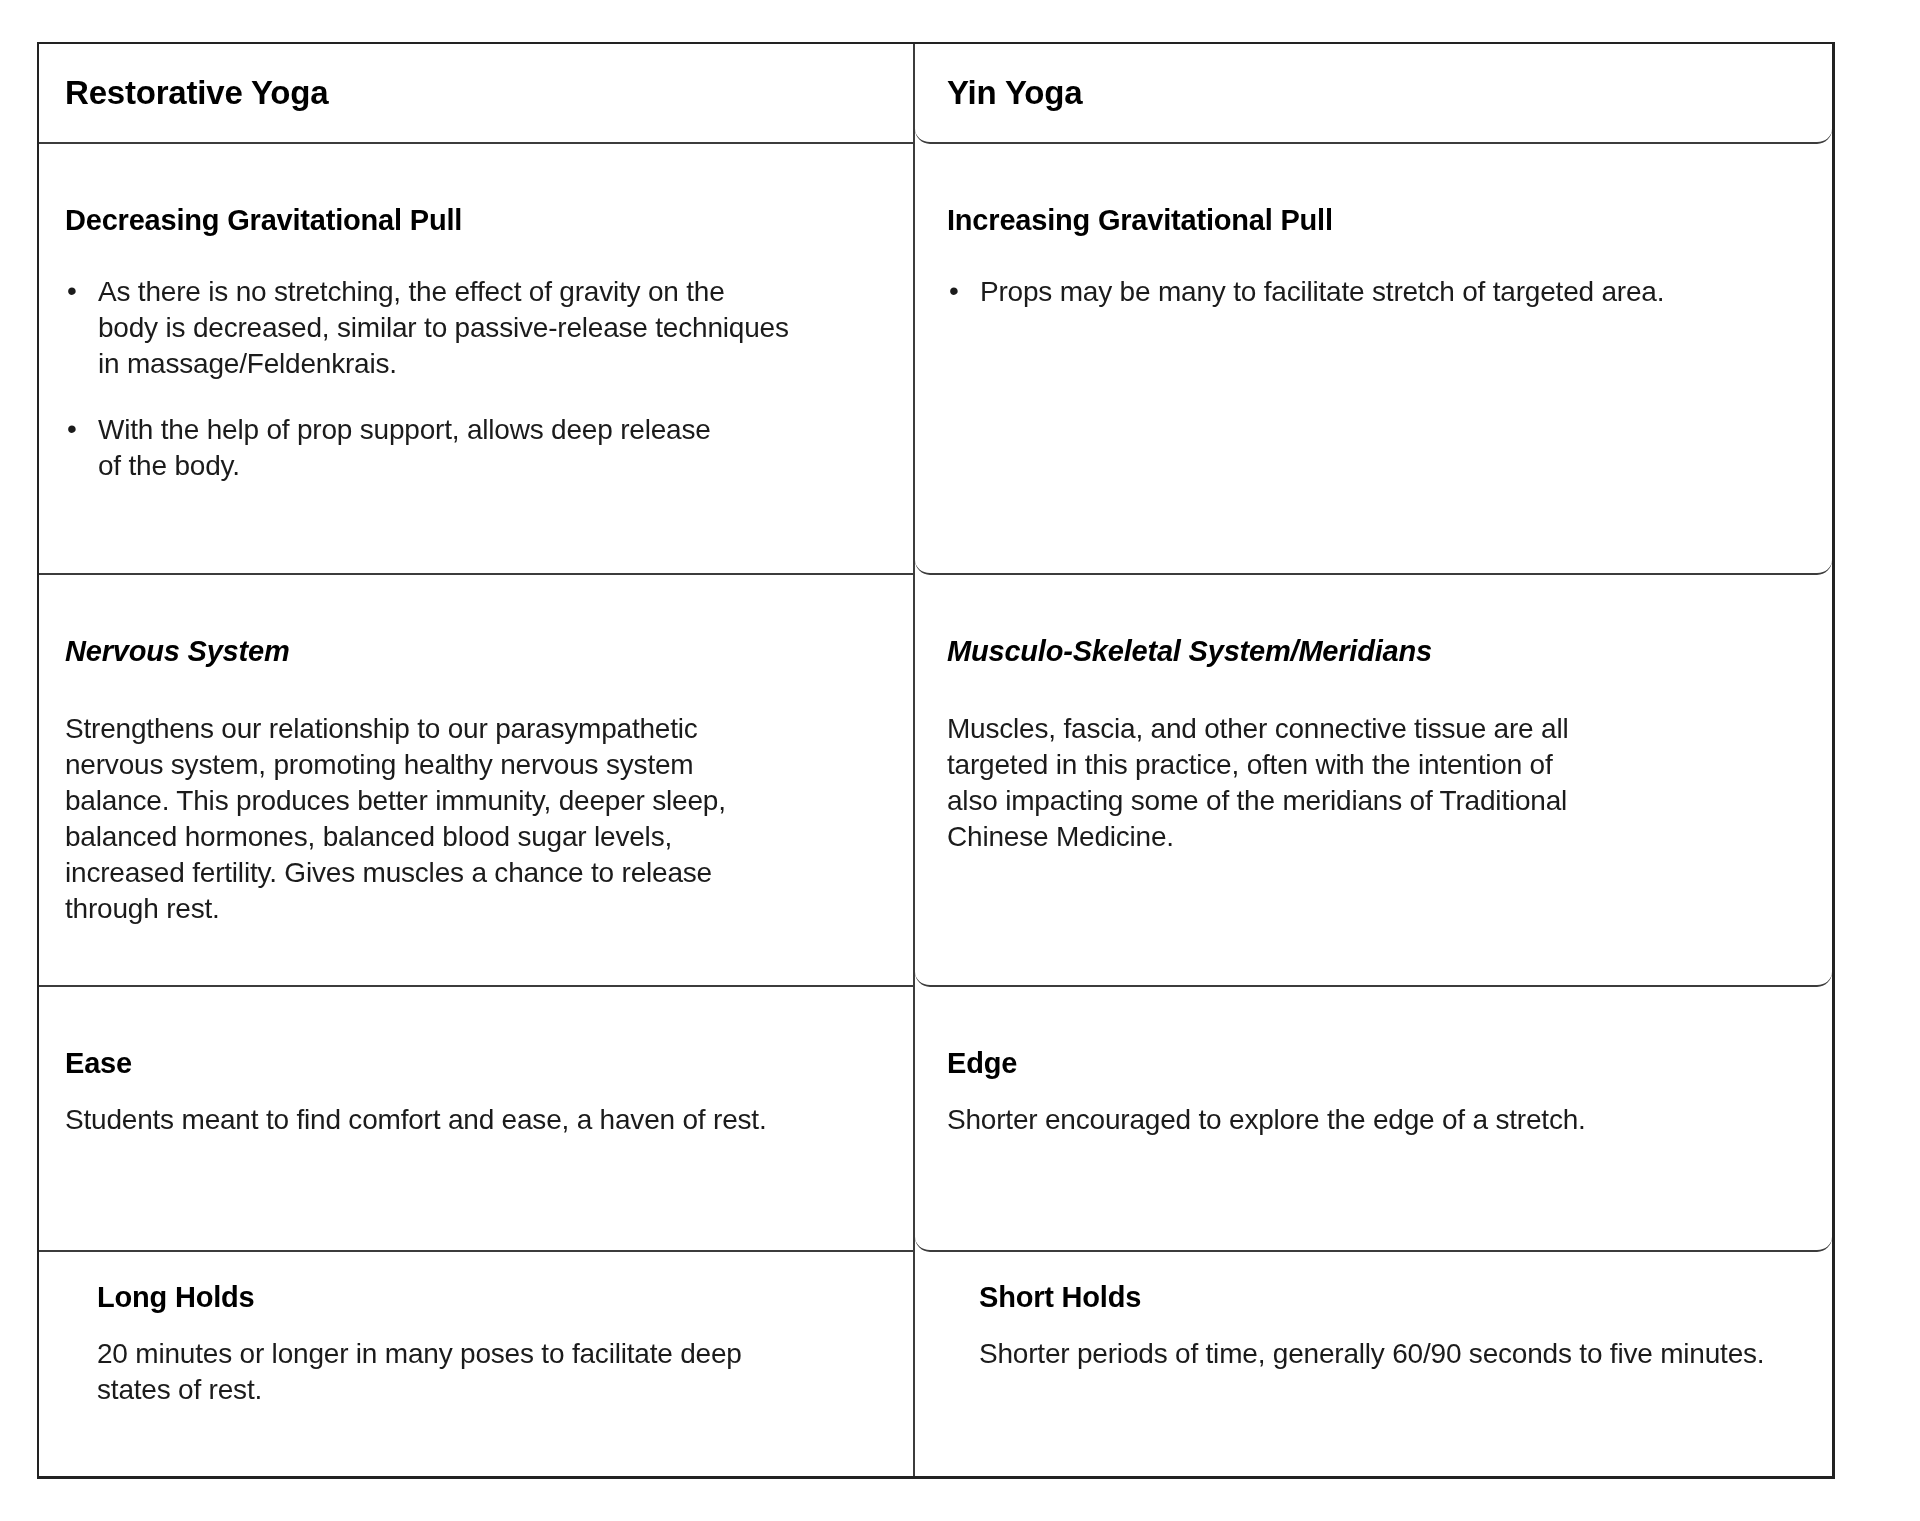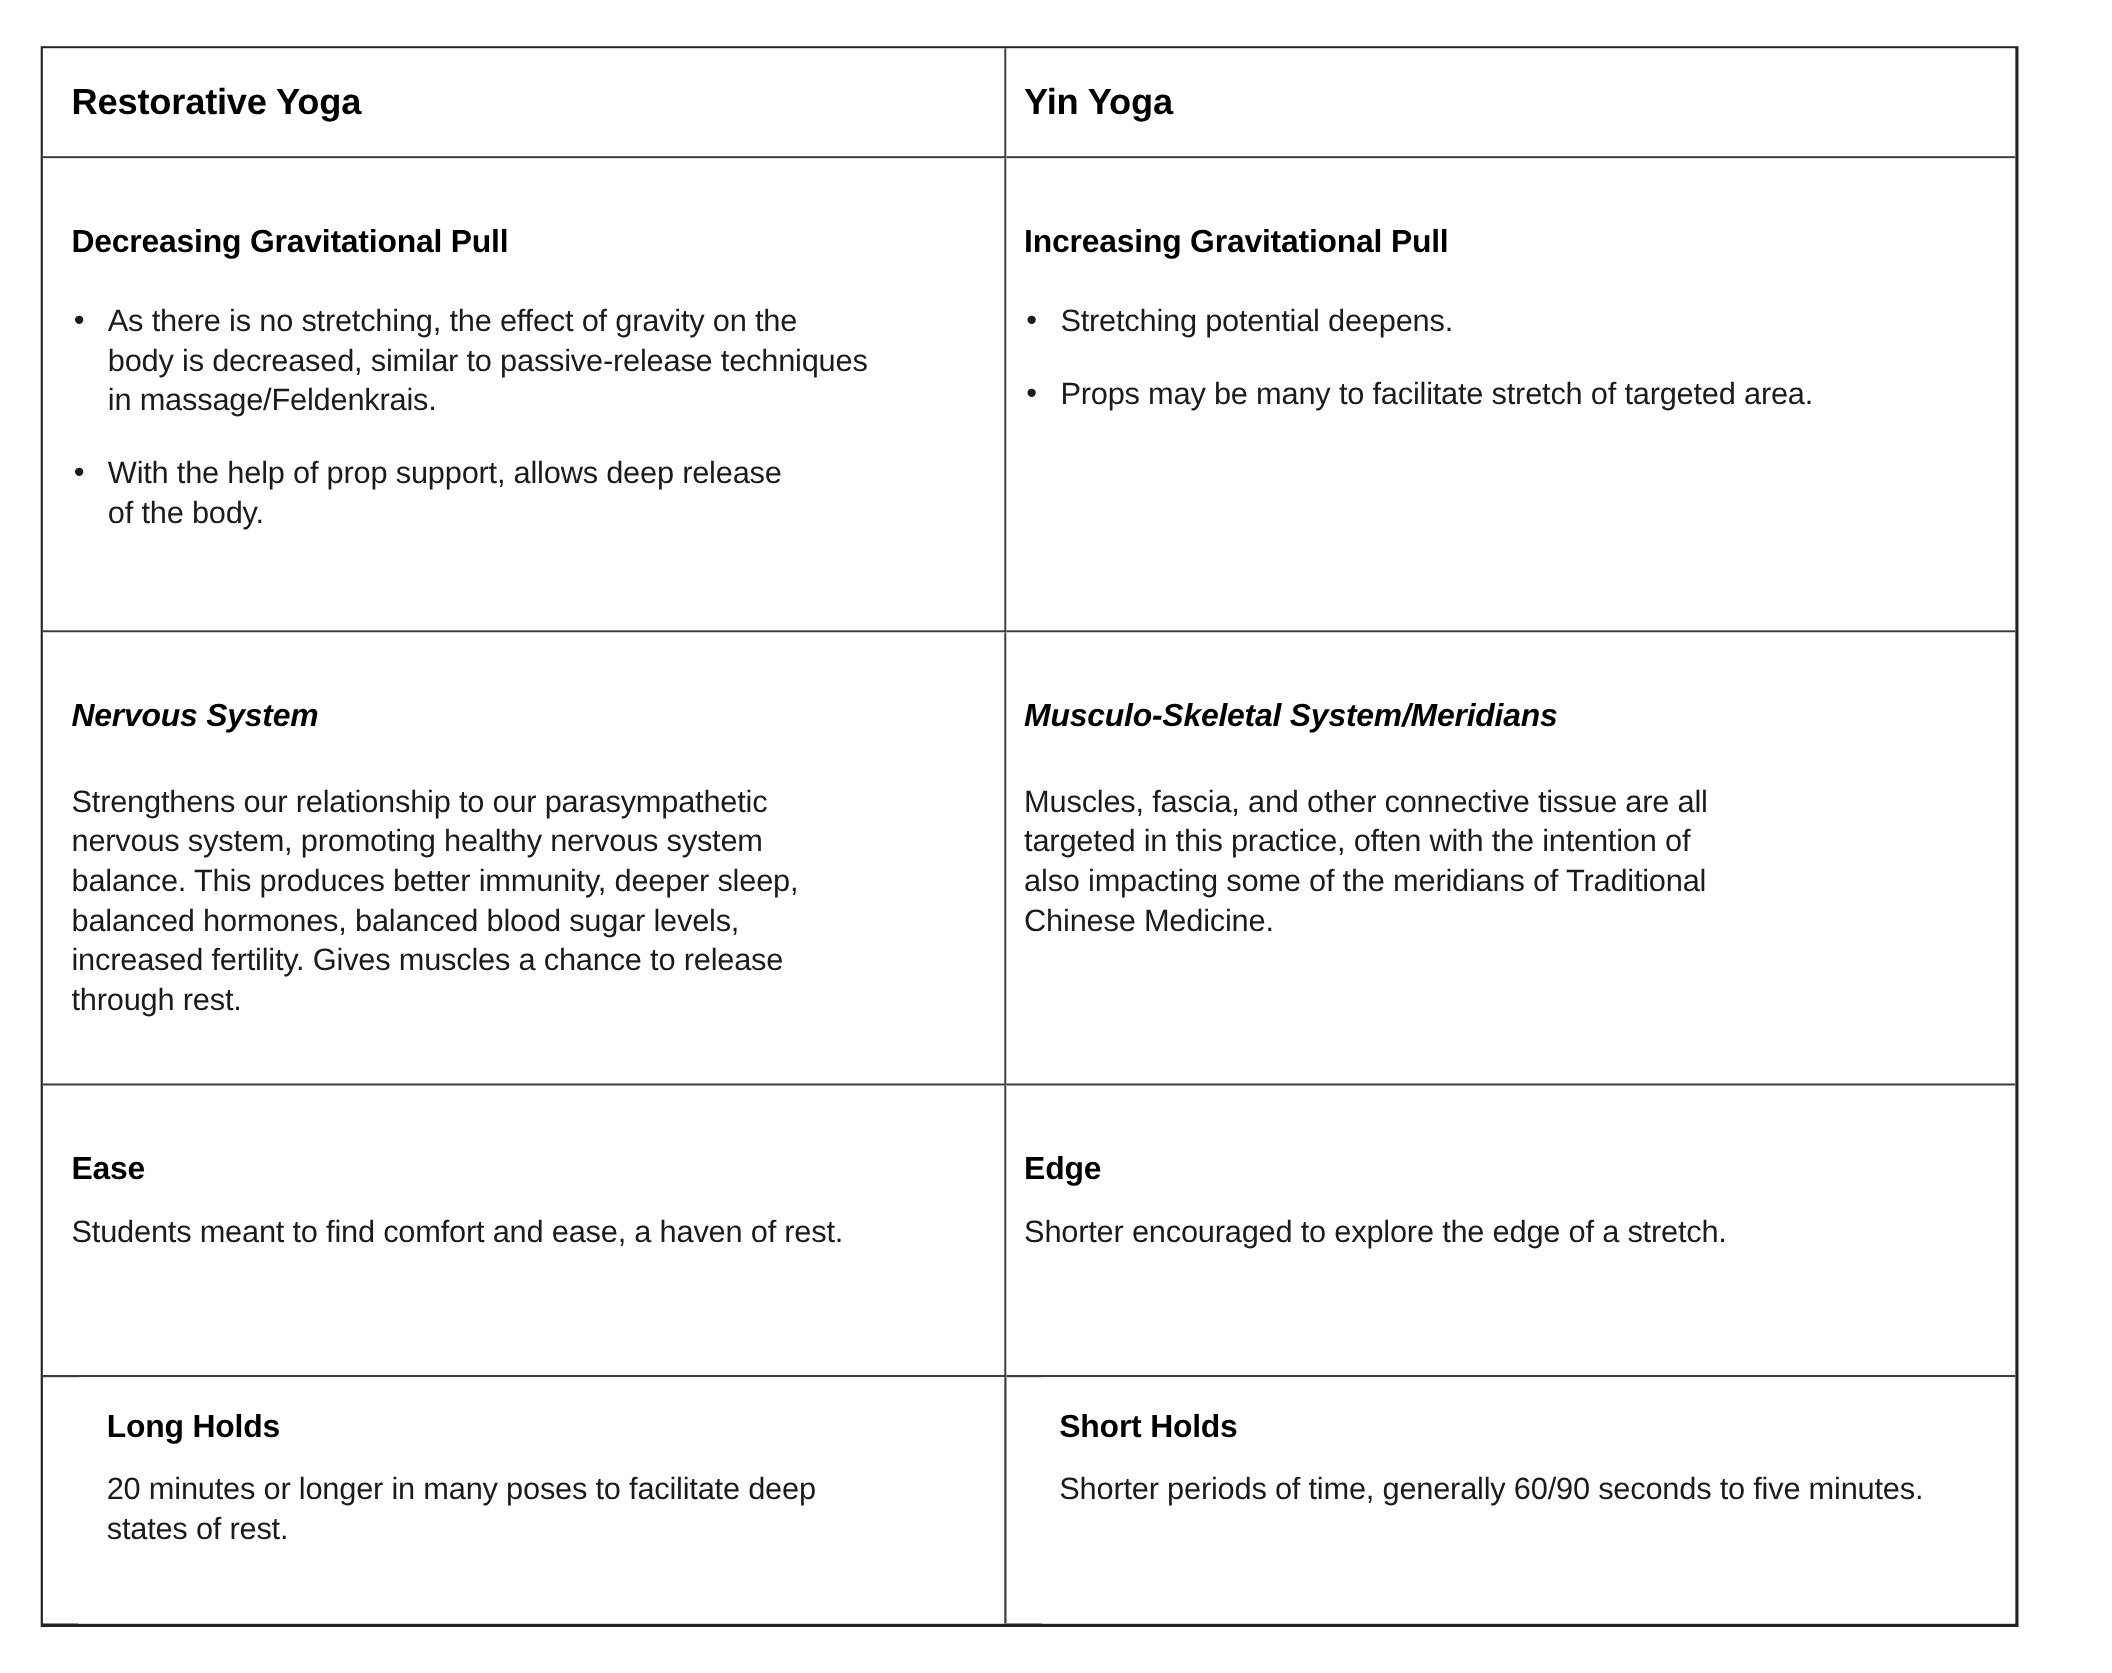--- a/index.html
+++ b/index.html
@@ -20,21 +20,21 @@
     border-bottom-width: 3px;
     background: #ffffff;
   }
   .cell {
     border-right: 2px solid #3c3c3c;
     border-bottom: 2px solid #3c3c3c;
     padding: 0 20px 0 26px;
     overflow: hidden;
     background: #ffffff;
   }
-  .cell.col-r { border-right: none; padding-left: 16px; }
+  .cell.col-r { border-right: none; padding-left: 32px; border-radius: 15px; }
   .cell.row-last { border-bottom: none; margin-left: 32px; }
 
   .cell.head {
     display: flex; align-items: center;
     font-size: 33px; font-weight: 700; color: #000;
     letter-spacing: -0.2px;
   }
 
   .pt-lg { padding-top: 58px; }
   .pt-sm { padding-top: 27px; }
@@ -83,21 +83,20 @@
       <li><span class="li-text">As there is no stretching, the effect of gravity on the
 body is decreased, similar to passive-release techniques
 in massage/Feldenkrais.</span></li>
       <li><span class="li-text">With the help of prop support, allows deep release
 of the body.</span></li>
     </ul>
   </div>
   <div class="cell col-r pt-lg">
     <h3 class="cell-heading mb-xl">Increasing Gravitational Pull</h3>
     <ul class="bullets">
-      <li><span class="li-text">Stretching potential deepens.</span></li>
       <li><span class="li-text">Props may be many to facilitate stretch of targeted area.</span></li>
     </ul>
   </div>
 
   <div class="cell pt-lg">
     <h3 class="cell-heading mb-xxl">Nervous System</h3>
     <p class="body-text">Strengthens our relationship to our parasympathetic
 nervous system, promoting healthy nervous system
 balance. This produces better immunity, deeper sleep,
 balanced hormones, balanced blood sugar levels,

